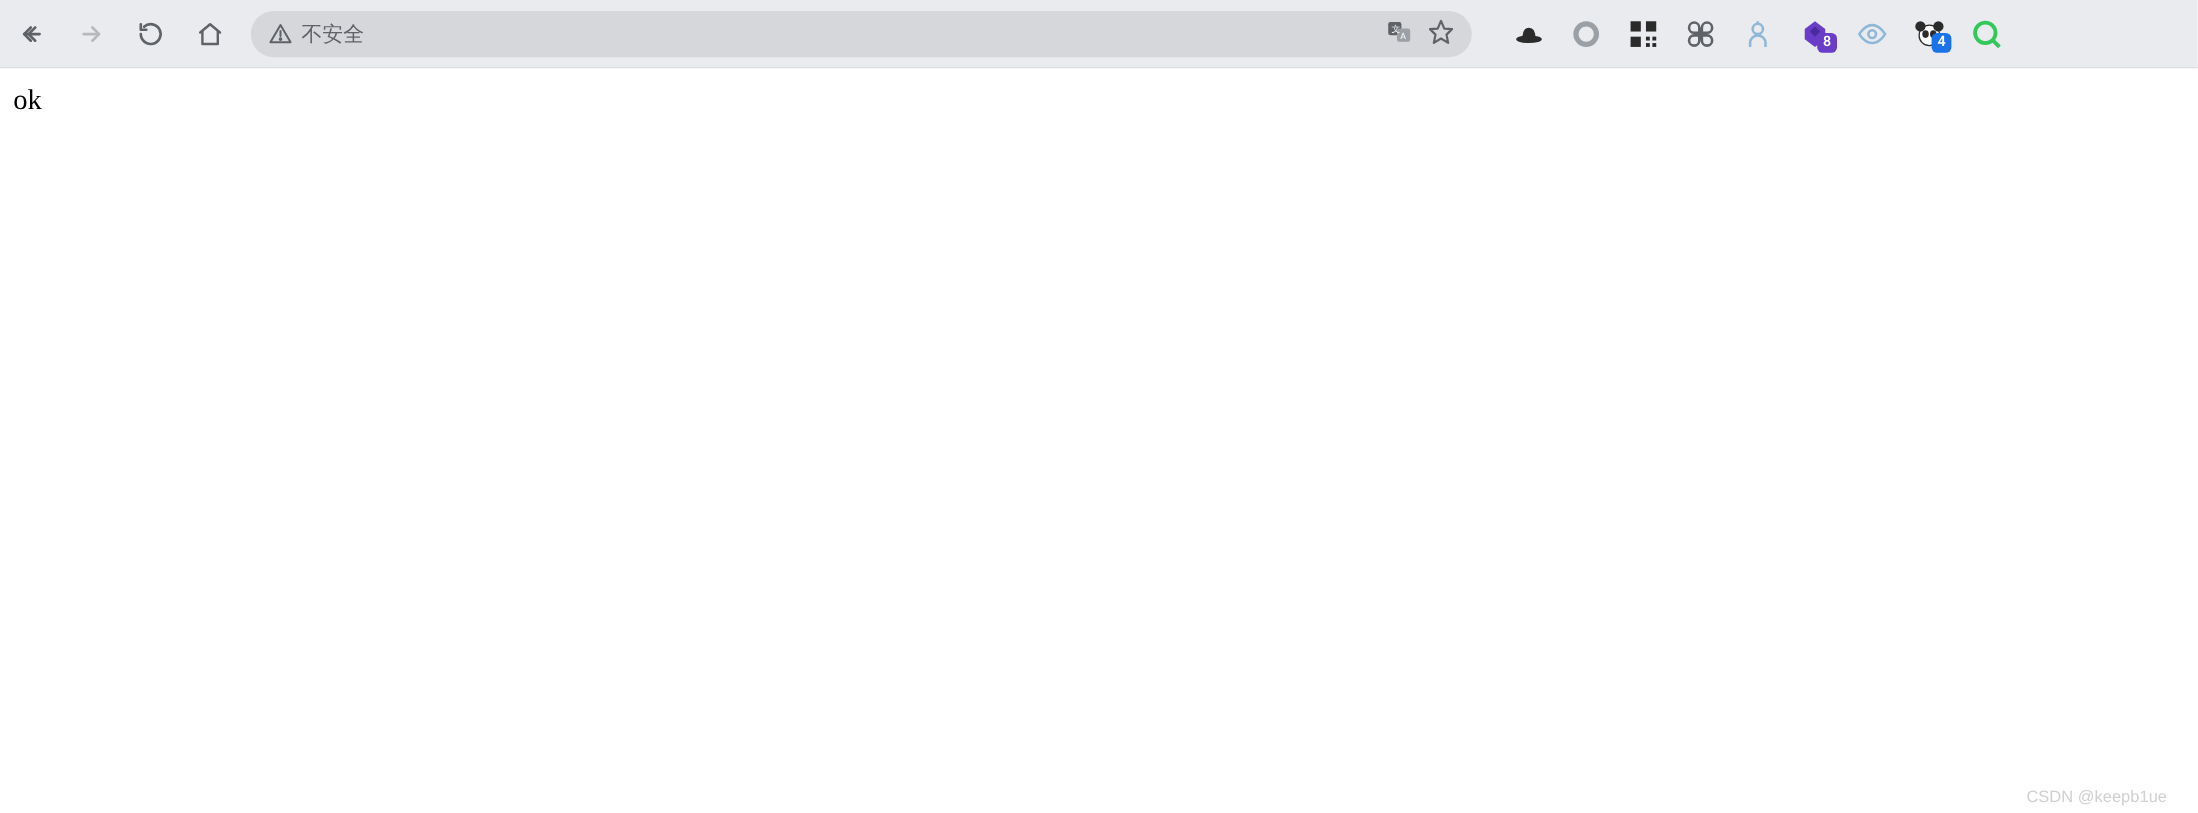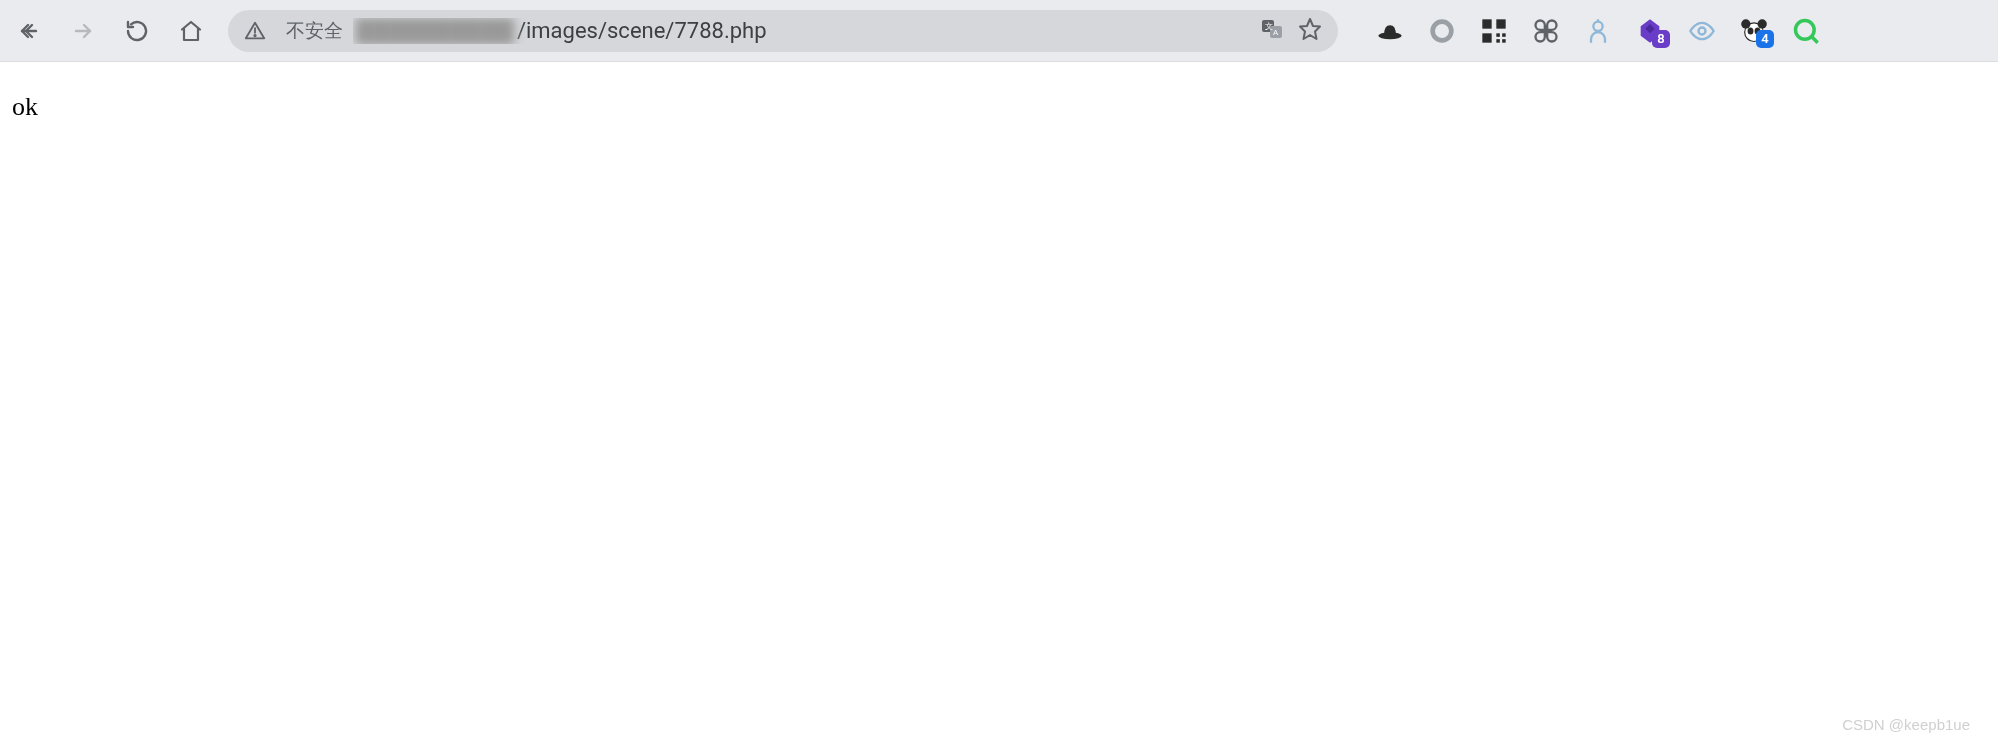--- a/index.html
+++ b/index.html
@@ -47,21 +47,21 @@
       background: #d6d7da;
       border-radius: 21px;
       display: flex;
       align-items: center;
       padding: 0 16px;
       gap: 10px;
     }
     .security-badge {
       display: flex;
       align-items: center;
-      gap: 20px;
+      gap: 8px;
       color: #5f6368;
       font-size: 19px;
     }
     .security-badge svg { width: 22px; height: 22px; }
     .url-area {
       display: flex;
       align-items: center;
       flex: 1;
       font-size: 22px;
       color: #3c4043;
@@ -109,21 +109,21 @@
       font-weight: 600;
       color: #fff;
       display: flex;
       align-items: center;
       justify-content: center;
       padding: 0 3px;
     }
     .badge.purple { background: #6a3dc8; }
     .badge.blue { background: #1a73e8; }
     .page-content {
-      padding: 30px 12px;
+      padding: 14px 12px;
       font-size: 26px;
       font-family: "Times New Roman", serif;
       color: #000;
     }
     .watermark {
       position: absolute;
       bottom: 6px;
       right: 28px;
       font-size: 15px;
       color: #d0d0d0;
@@ -164,24 +164,20 @@
   </div>
 
   <div class="address-bar">
     <div class="security-badge">
       <svg viewBox="0 0 24 24" fill="none" stroke="currentColor" stroke-width="2" stroke-linecap="round" stroke-linejoin="round">
           <path d="M12 3 L22 20 H2 Z"></path>
           <line x1="12" y1="9" x2="12" y2="14"></line>
           <circle cx="12" cy="17" r="0.8" fill="currentColor"></circle>
         </svg>
       <span>不安全</span>
-    </div>
-    <div class="url-area">
-      <span class="url-blur">██████████</span>
-      <span class="url-clear">/images/scene/7788.php</span>
     </div>
     <div class="address-actions">
       <div>
         <svg viewBox="0 0 24 24" fill="#5f6368">
             <rect x="2" y="3" width="12" height="12" rx="2" fill="#5f6368"></rect>
             <rect x="10" y="9" width="12" height="12" rx="2" fill="#9aa0a6"></rect>
             <text x="5" y="12" font-size="8" fill="#fff">文</text>
             <text x="13" y="18" font-size="8" fill="#fff">A</text>
           </svg>
       </div>

